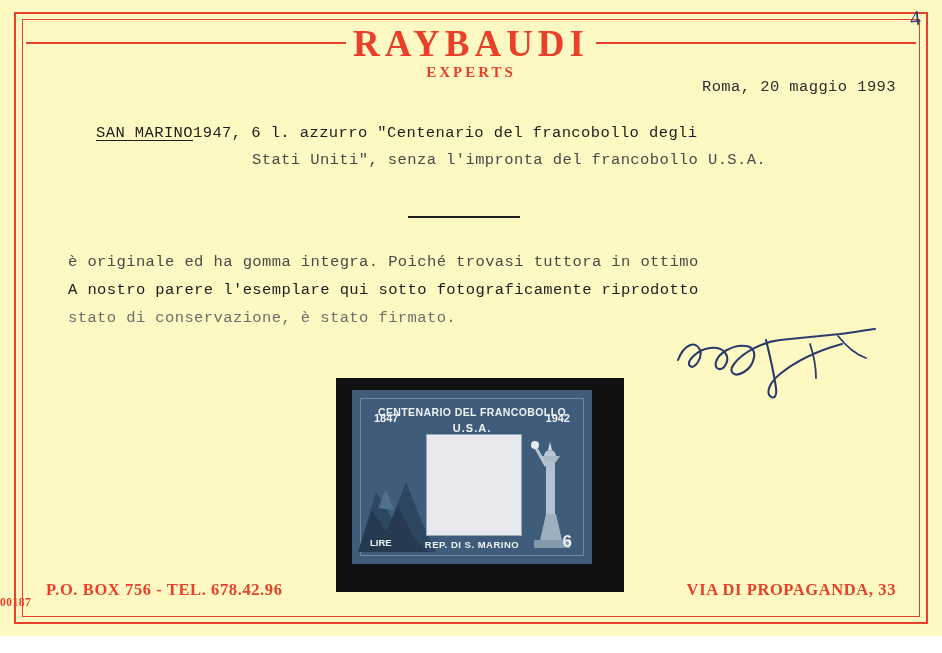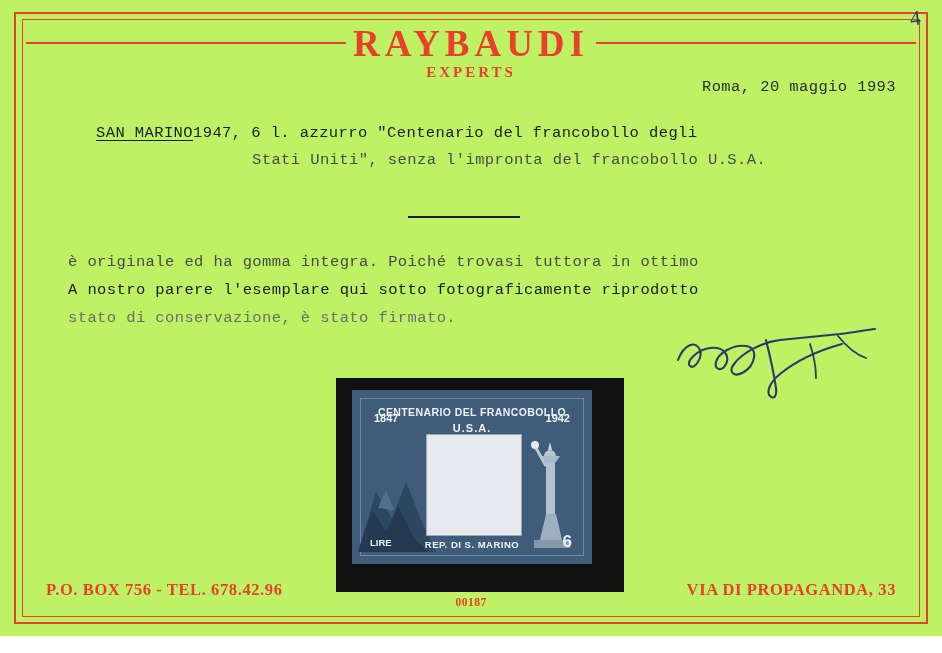--- a/index.html
+++ b/index.html
@@ -11,21 +11,21 @@
     width: 942px;
     height: 653px;
     overflow: hidden;
     font-family: "Liberation Sans", sans-serif;
   }
 
   .certificate {
     position: relative;
     width: 942px;
     height: 636px;
-    background: #bef264;
+    background: #fef9c3;
     box-sizing: border-box;
   }
 
   
   .frame-outer {
     position: absolute;
     left: 14px;
     top: 12px;
     right: 14px;
     bottom: 12px;
@@ -260,21 +260,21 @@
     text-align: center;
     color: #e8402a;
     font-family: "Liberation Serif", serif;
     font-weight: bold;
     font-size: 19px;
     letter-spacing: 1.5px;
   }
   .footer-cap {
     position: absolute;
     left: 0; bottom: 28px; width: 942px;
-    text-align: center;
+    text-align: left;
     color: #e8402a;
     font-family: "Liberation Serif", serif;
     font-weight: bold;
     font-size: 11.5px;
     letter-spacing: 0.5px;
   }
 </style>
 </head>
 <body>
 

